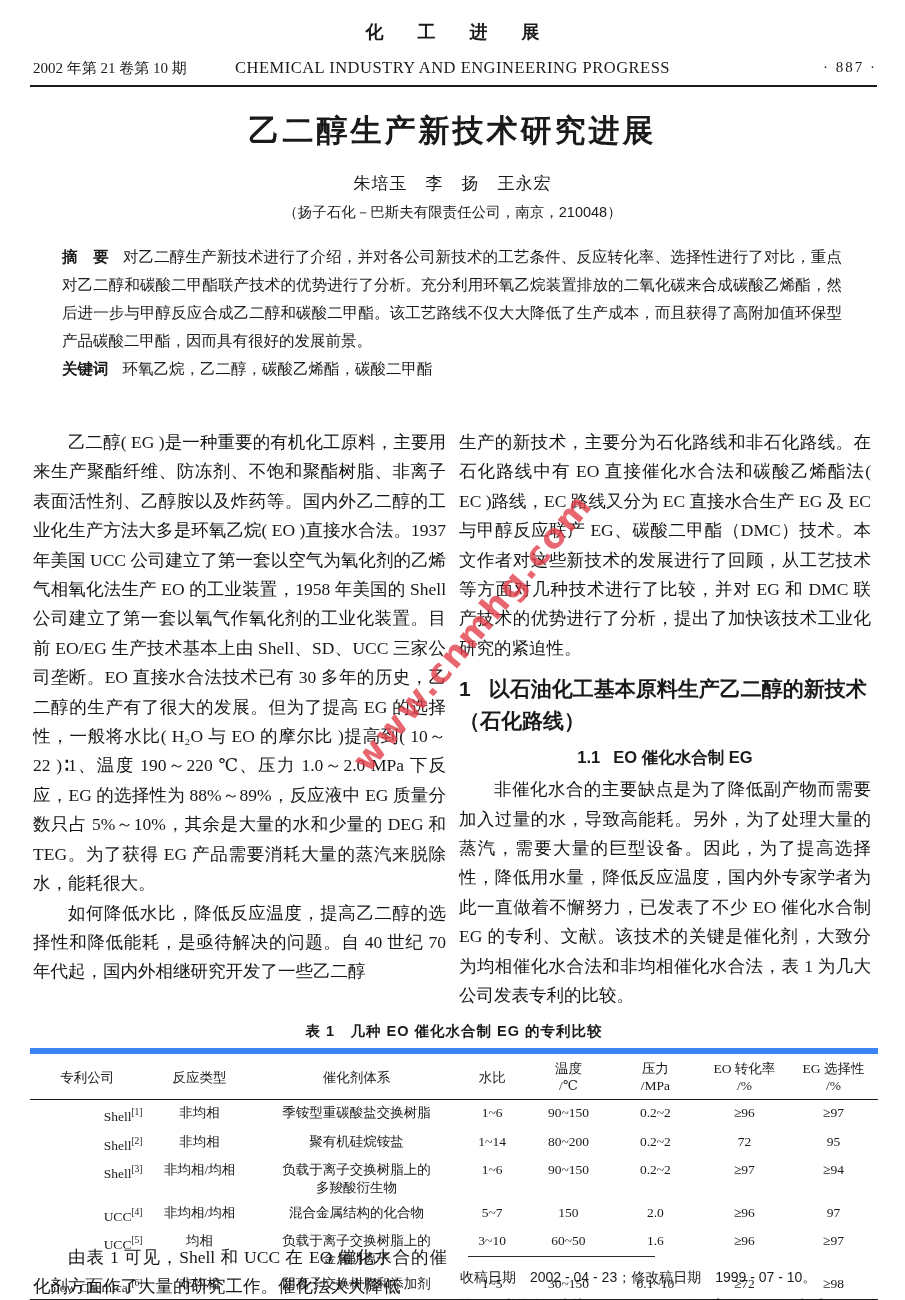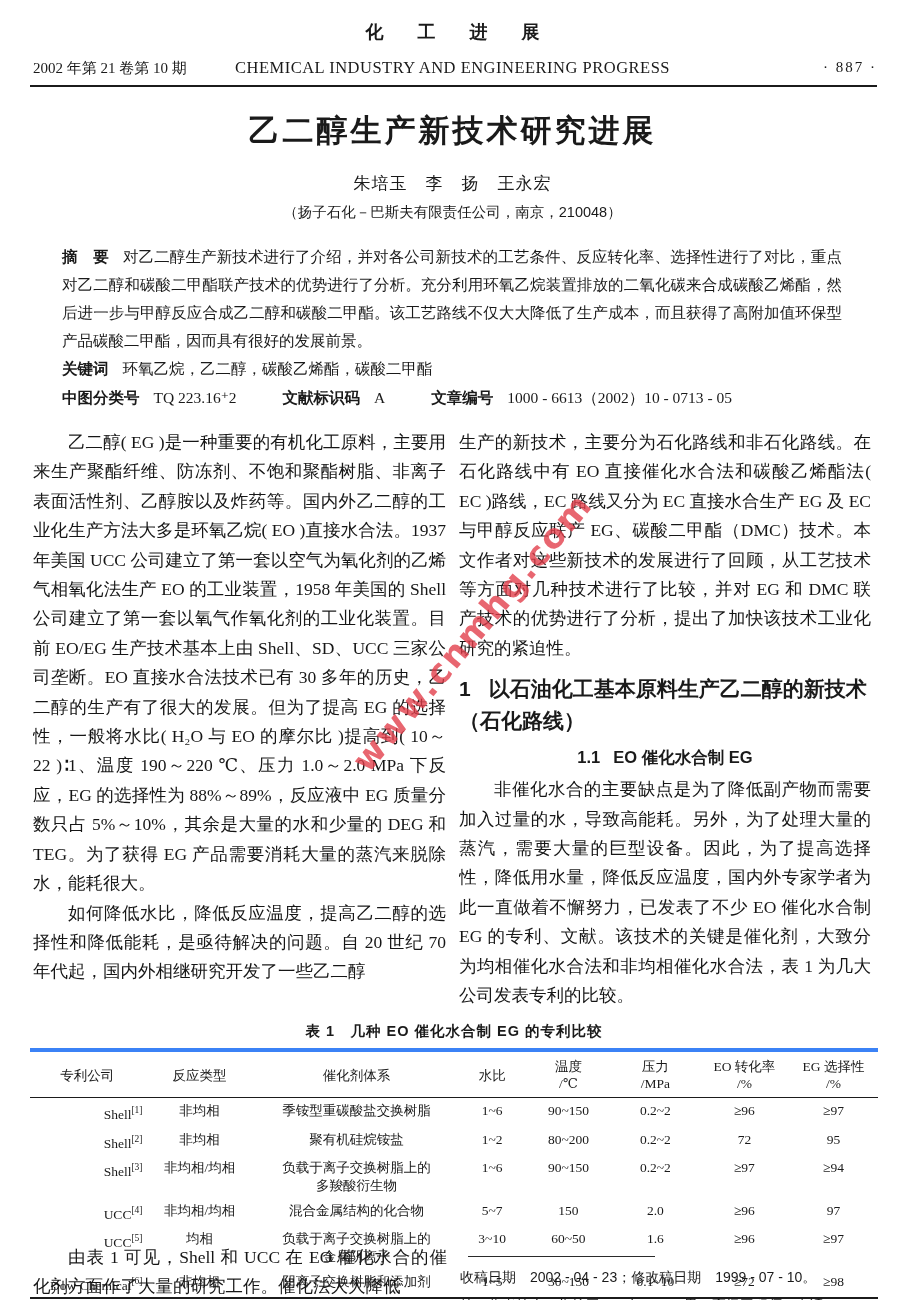--- a/index.html
+++ b/index.html
@@ -44,21 +44,21 @@
     font-weight:700;font-size:21px;line-height:32px;margin:10px 0 6px;text-align:left;}
   .section-h .no{margin-right:18px;}
   .sub-h{font-family:"Liberation Sans","DejaVu Sans",sans-serif;
     font-weight:700;font-size:16.5px;line-height:26px;margin:7px 0 5px;text-align:center;}
   .sub-h .no{margin-right:13px;}
   
   .table-wrap{top:1022px;left:30px;width:848px;}
   .tbl-caption{text-align:center;font-family:"Liberation Sans","DejaVu Sans",sans-serif;
     font-weight:700;font-size:14.5px;letter-spacing:1px;}
   table{width:100%;border-collapse:collapse;margin-top:7px;
-    border-top:4px solid #3b82f6;border-bottom:2px solid #1b1b1b;}
+    border-top:6px solid #3b82f6;border-bottom:2px solid #1b1b1b;}
   thead th{font-weight:400;font-size:13.5px;line-height:17px;
     padding:6px 0 5px;border-bottom:1.3px solid #1b1b1b;vertical-align:middle;}
   thead th .l1{display:block;}
   thead th .l2{display:block;}
   tbody td{font-size:13.5px;line-height:17.5px;padding:4px 2px 3.5px;
     text-align:center;vertical-align:top;}
   td.company{text-align:right;padding-left:4px;}
   td.company sup{font-size:9.5px;}
   td.cat{white-space:pre-line;}
   
@@ -85,26 +85,25 @@
   <div class="abs page-no">·  887 ·</div>
   <div class="abs rule1"></div>
 
   <div class="abs title">乙二醇生产新技术研究进展</div>
   <div class="abs authors">朱培玉　李　扬　王永宏</div>
   <div class="abs affil">（扬子石化－巴斯夫有限责任公司，南京，210048）</div>
 
   <div class="abs abstract">
     <p><span class="lab">摘　要</span><span>对乙二醇生产新技术进行了介绍，并对各公司新技术的工艺条件、反应转化率、选择性进行了对比，重点对乙二醇和碳酸二甲酯联产技术的优势进行了分析。充分利用环氧乙烷装置排放的二氧化碳来合成碳酸乙烯酯，然后进一步与甲醇反应合成乙二醇和碳酸二甲酯。该工艺路线不仅大大降低了生产成本，而且获得了高附加值环保型产品碳酸二甲酯，因而具有很好的发展前景。</span></p>
     <p><span class="lab">关键词</span><span>环氧乙烷，乙二醇，碳酸乙烯酯，碳酸二甲酯</span></p>
-    <p class="meta"><span class="lab">中图分类号</span><span class="val">TQ 223.16⁺2</span><span class="lab">文献标识码</span><span class="val">A</span><span class="lab">文章编号</span><span class="val">1000 - 6613（2002）10 - 0713 - 05</span></p>
   </div>
 
   <div class="abs colL">
     <p>乙二醇( EG )是一种重要的有机化工原料，主要用来生产聚酯纤维、防冻剂、不饱和聚酯树脂、非离子表面活性剂、乙醇胺以及炸药等。国内外乙二醇的工业化生产方法大多是环氧乙烷( EO )直接水合法。1937 年美国 UCC 公司建立了第一套以空气为氧化剂的乙烯气相氧化法生产 EO 的工业装置，1958 年美国的 Shell 公司建立了第一套以氧气作氧化剂的工业化装置。目前 EO/EG 生产技术基本上由 Shell、SD、UCC 三家公司垄断。EO 直接水合法技术已有 30 多年的历史，乙二醇的生产有了很大的发展。但为了提高 EG 的选择性，一般将水比( H₂O 与 EO 的摩尔比 )提高到( 10～22 )∶1、温度 190～220 ℃、压力 1.0～2.0 MPa 下反应，EG 的选择性为 88%～89%，反应液中 EG 质量分数只占 5%～10%，其余是大量的水和少量的 DEG 和 TEG。为了获得 EG 产品需要消耗大量的蒸汽来脱除水，能耗很大。</p>
-    <p>如何降低水比，降低反应温度，提高乙二醇的选择性和降低能耗，是亟待解决的问题。自 20 世纪 70 年代起，国内外相继研究开发了一些乙二醇</p>
+    <p>如何降低水比，降低反应温度，提高乙二醇的选择性和降低能耗，是亟待解决的问题。自 40 世纪 70 年代起，国内外相继研究开发了一些乙二醇</p>
   </div>
 
   <div class="abs colR">
     <p class="cont">生产的新技术，主要分为石化路线和非石化路线。在石化路线中有 EO 直接催化水合法和碳酸乙烯酯法( EC )路线，EC 路线又分为 EC 直接水合生产 EG 及 EC 与甲醇反应联产 EG、碳酸二甲酯（DMC）技术。本文作者对这些新技术的发展进行了回顾，从工艺技术等方面对几种技术进行了比较，并对 EG 和 DMC 联产技术的优势进行了分析，提出了加快该技术工业化研究的紧迫性。</p>
     <div class="section-h"><span class="no">1</span><span>以石油化工基本原料生产乙二醇的新技术（石化路线）</span></div>
     <div class="sub-h"><span class="no">1.1</span><span>EO 催化水合制 EG</span></div>
     <p>非催化水合的主要缺点是为了降低副产物而需要加入过量的水，导致高能耗。另外，为了处理大量的蒸汽，需要大量的巨型设备。因此，为了提高选择性，降低用水量，降低反应温度，国内外专家学者为此一直做着不懈努力，已发表了不少 EO 催化水合制 EG 的专利、文献。该技术的关键是催化剂，大致分为均相催化水合法和非均相催化水合法，表 1 为几大公司发表专利的比较。</p>
   </div>
 
   <div class="abs table-wrap">
@@ -161,21 +160,21 @@
       <td class="c-temp">90~150</td>
       <td class="c-press">0.2~2</td>
       <td class="c-eo">≥96</td>
       <td class="c-eg">≥97</td>
     </tr>
 
     <tr>
       <td class="company"><span class="company-name">Shell</span><sup class="company-ref">[2]</sup></td>
       <td class="c-type">非均相</td>
       <td class="cat c-cat">聚有机硅烷铵盐</td>
-      <td class="c-water">1~2</td>
+      <td class="c-water">1~14</td>
       <td class="c-temp">80~200</td>
       <td class="c-press">0.2~2</td>
       <td class="c-eo">72</td>
       <td class="c-eg">95</td>
     </tr>
 
     <tr>
       <td class="company"><span class="company-name">Shell</span><sup class="company-ref">[3]</sup></td>
       <td class="c-type">非均相/均相</td>
       <td class="cat c-cat">负载于离子交换树脂上的

